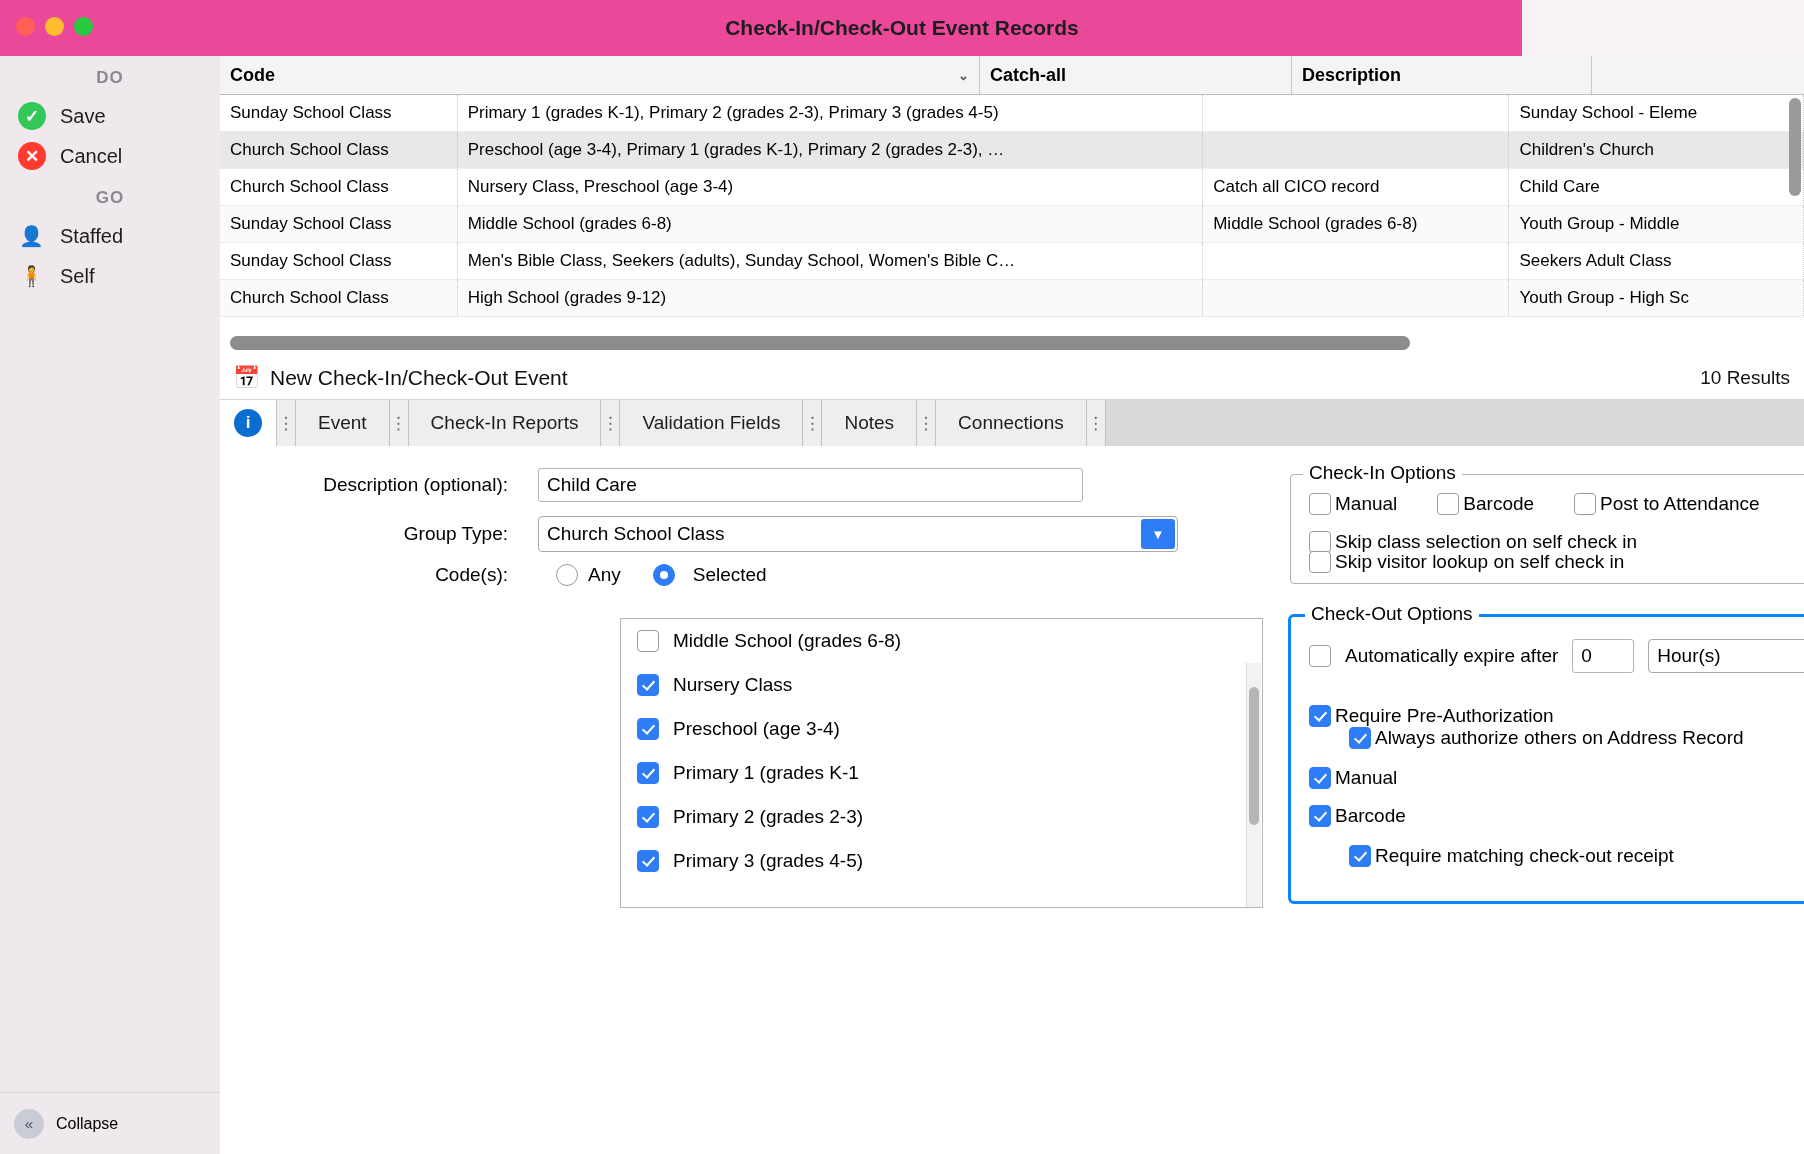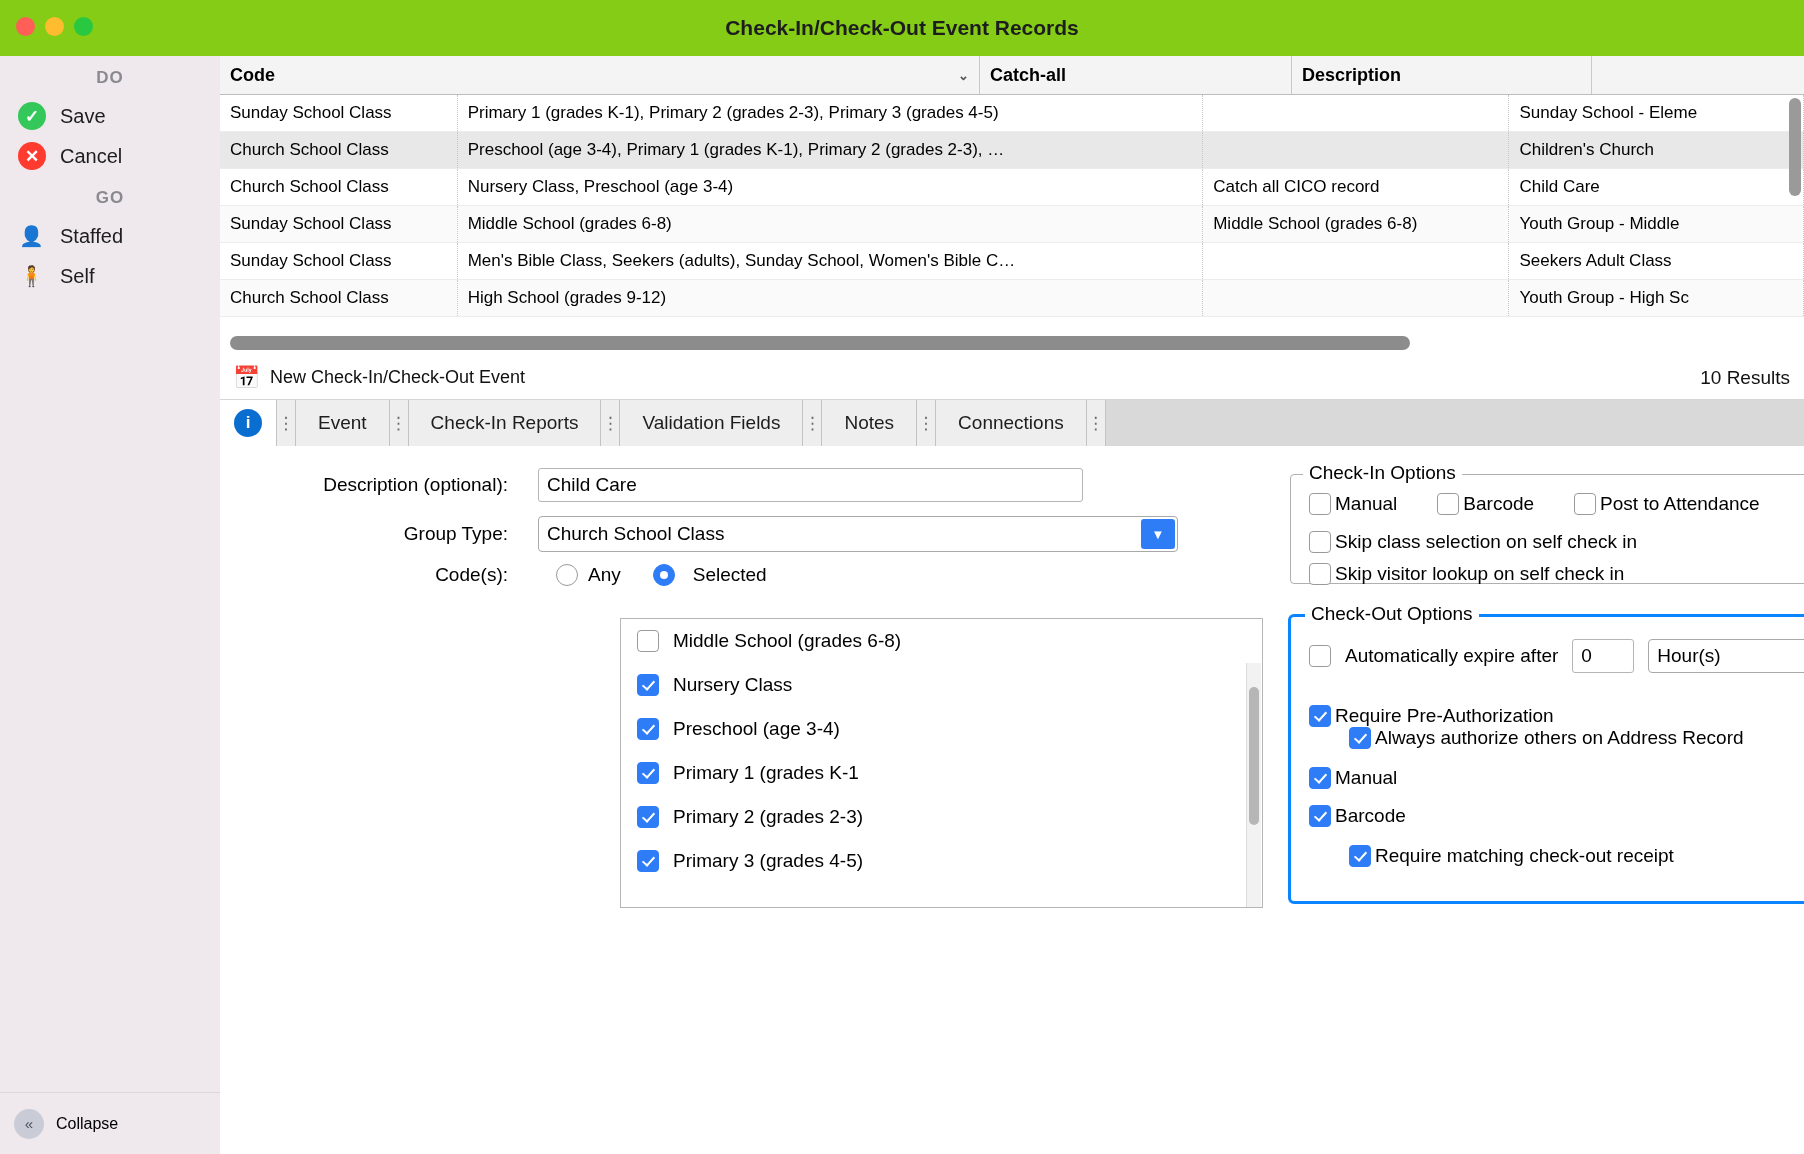--- a/index.html
+++ b/index.html
@@ -19,22 +19,22 @@
     position: relative;
     width: 1804px;
     height: 1154px;
     background: #f7f2f4;
     overflow: hidden;
   }
   
   .titlebar {
     position: absolute;
     left: 0; top: 0;
-    width: 1804px; height: 56px;
-    background: #84cc16;
+    width: 1522px; height: 56px;
+    background: #ec4899;
     border-bottom: 7px solid #4d7c0f;
   }
   .traffic {
     position: absolute;
     top: 17px; left: 16px;
     display: flex;
     gap: 10px;
   }
   .light {
     width: 19px; height: 19px; border-radius: 50%;
@@ -199,21 +199,21 @@
     box-sizing: border-box;
     padding: 0 14px;
   }
   .subheader .cal-icon {
     width: 26px; height: 26px;
     margin-right: 10px;
     display: flex; align-items: center; justify-content: center;
     font-size: 22px;
   }
   .subheader .sh-title {
-    font-size: 18px;
+    font-size: 21px;
     color: #111;
   }
   .subheader .sh-results {
     margin-left: auto;
     font-size: 19px;
     color: #111;
   }
   
   .tabbar {
     position: absolute;
@@ -626,21 +626,21 @@
           </div>
           <div class="opt">
             <span class="cbox"></span>
             <span>Post to Attendance</span>
           </div>
         </div>
         <div class="opt" style="position:absolute; left:18px; top:56px;">
           <span class="cbox"></span>
           <span>Skip class selection on self check in</span>
         </div>
-        <div class="opt" style="position:absolute; left:18px; top:88px;">
+        <div class="opt" style="position:absolute; left:18px; top:76px;">
           <span class="cbox"></span>
           <span>Skip visitor lookup on self check in</span>
         </div>
       </div>
 
       <div class="panel highlight" style="left:1068px; top:168px; width:680px; height:290px;">
         <div class="panel-title" style="top:-14px; left:14px;">Check-Out Options</div>
 
         <div style="position:absolute; left:18px; top:22px; display:flex; align-items:center; gap:14px;">
           <span class="cbox"></span>

